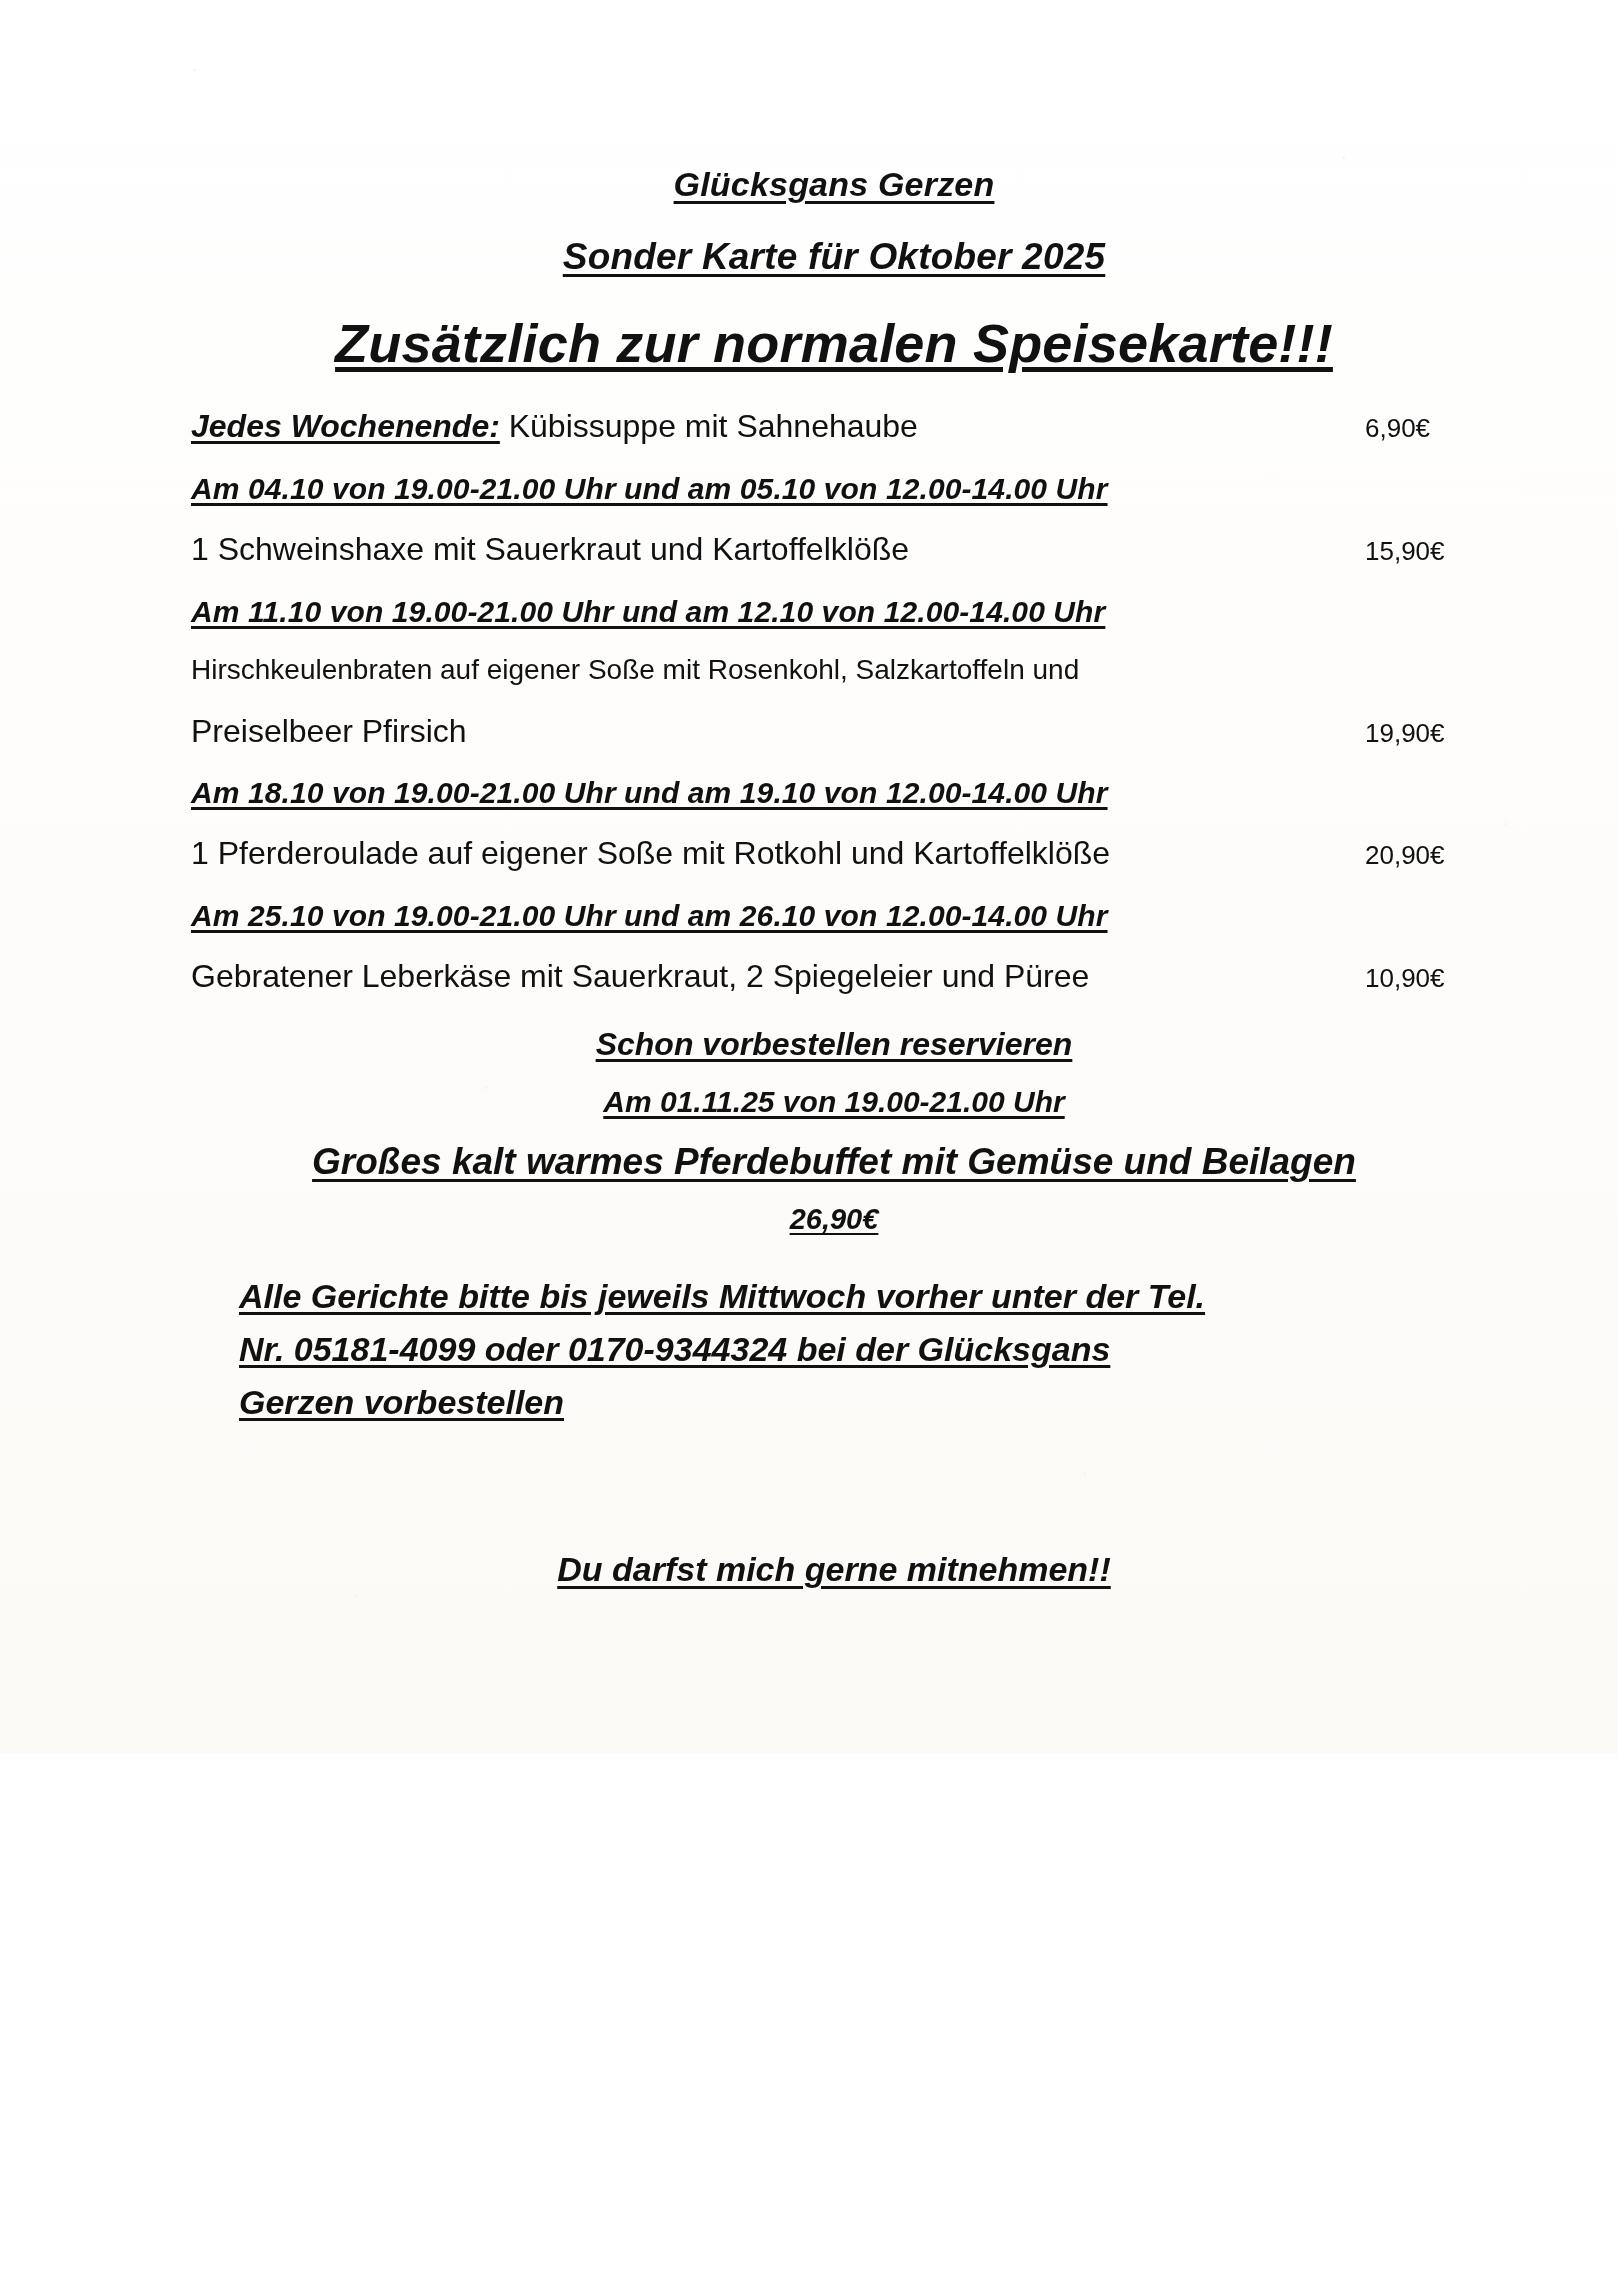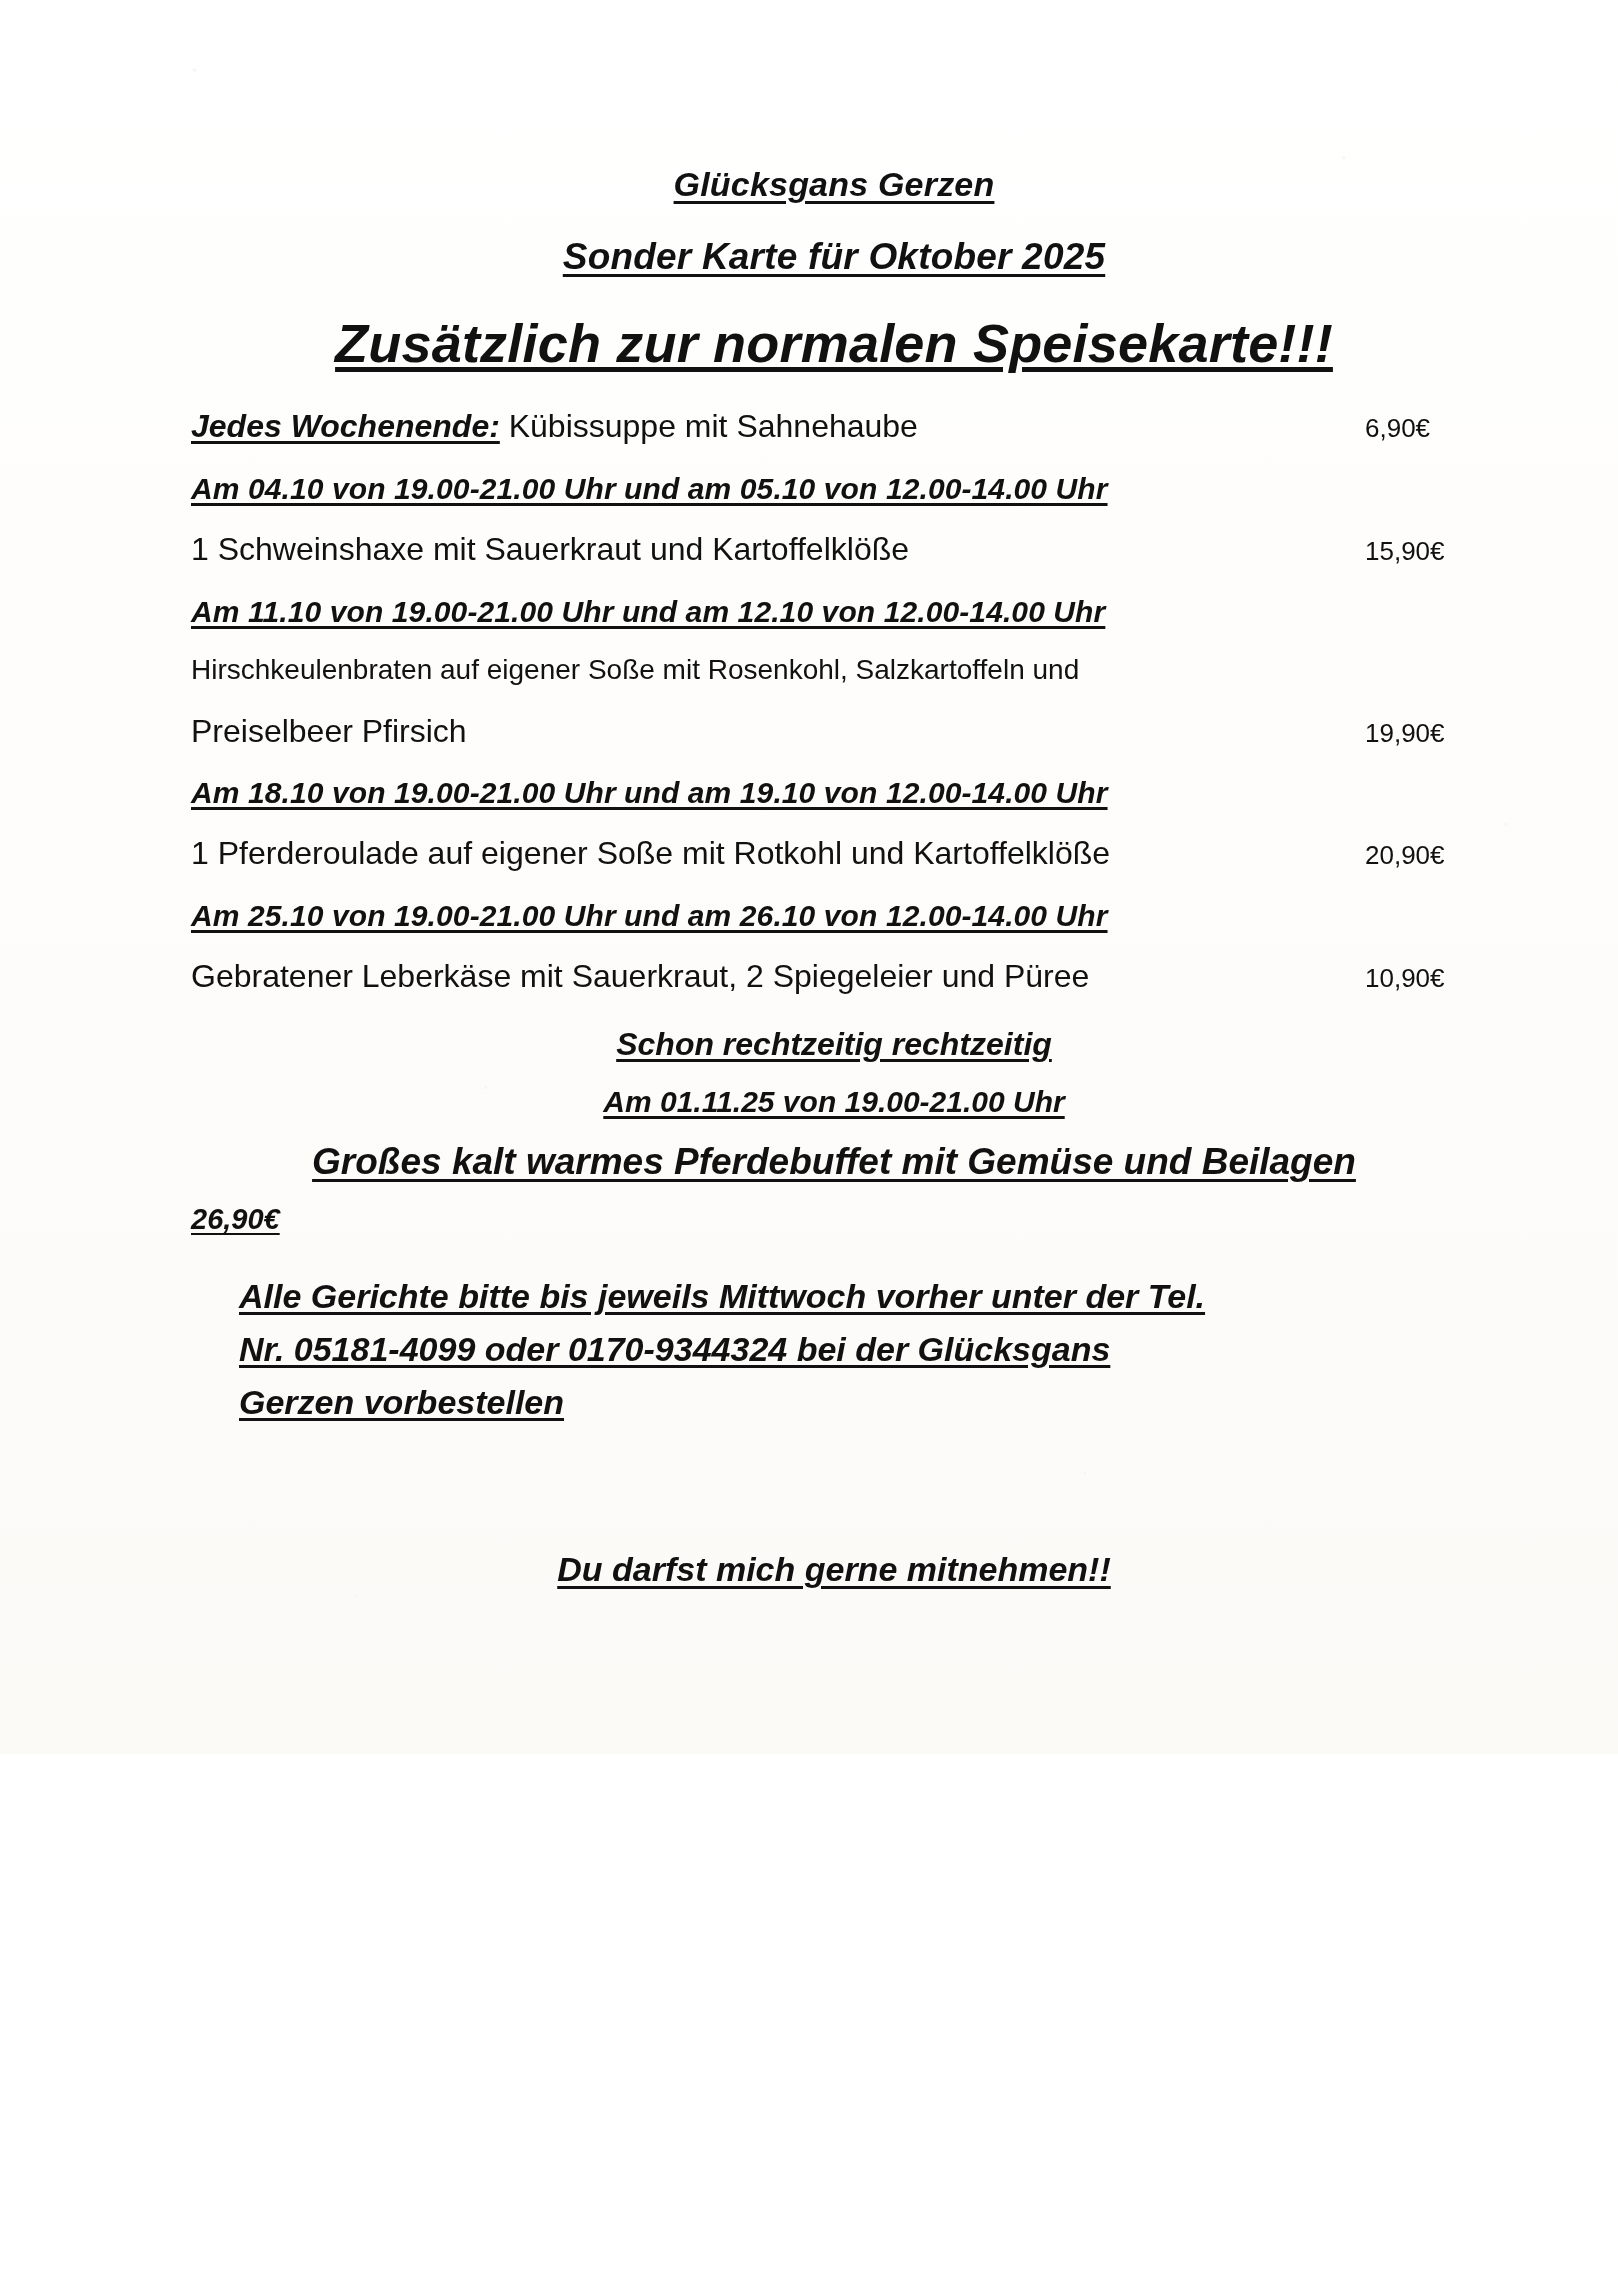--- a/index.html
+++ b/index.html
@@ -135,21 +135,21 @@
     text-align: center;
     margin: 17px 0 20px 0;
   }
 
   .buffet-price {
     font-size: 29px;
     font-weight: bold;
     font-style: italic;
     text-decoration: underline;
     text-underline-offset: 4px;
-    text-align: left;
+    text-align: center;
     margin: 0 0 34px 0;
   }
 
   .footer-block {
     font-size: 34px;
     font-weight: bold;
     font-style: italic;
     line-height: 1.55;
     margin: 0 0 17px 0;
   }
@@ -205,21 +205,21 @@
       <div class="dish-line">1 Pferderoulade auf eigener Soße mit Rotkohl und Kartoffelklöße</div>
       <div class="price">20,90€</div>
     </div>
 
     <div class="datehead">Am 25.10 von 19.00-21.00 Uhr und am 26.10 von 12.00-14.00 Uhr</div>
     <div class="row">
       <div class="dish-line">Gebratener Leberkäse mit Sauerkraut, 2 Spiegeleier und Püree</div>
       <div class="price">10,90€</div>
     </div>
 
-    <div class="sub-center">Schon rechtzeitig rechtzeitig</div>
+    <div class="sub-center">Schon vorbestellen reservieren</div>
     <div class="sub-center small">Am 01.11.25 von 19.00-21.00 Uhr</div>
     <div class="buffet">Großes kalt warmes Pferdebuffet mit Gemüse und Beilagen</div>
     <div class="buffet-price">26,90€</div>
 
     <div class="footer-block">
       <span class="fl">Alle Gerichte bitte bis jeweils Mittwoch vorher unter der Tel.</span>
       <span class="fl">Nr. 05181-4099 oder 0170-9344324 bei der Glücksgans</span>
       <span class="fl">Gerzen vorbestellen</span>
     </div>
 

